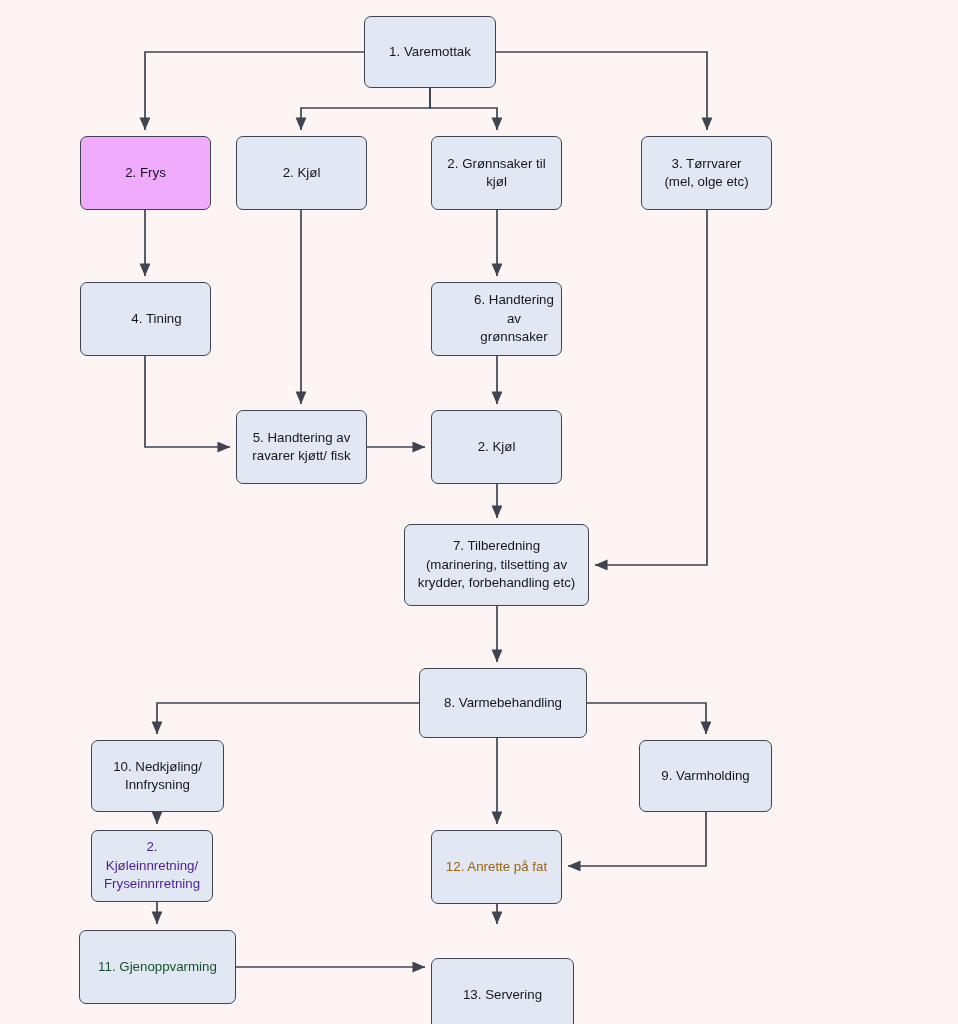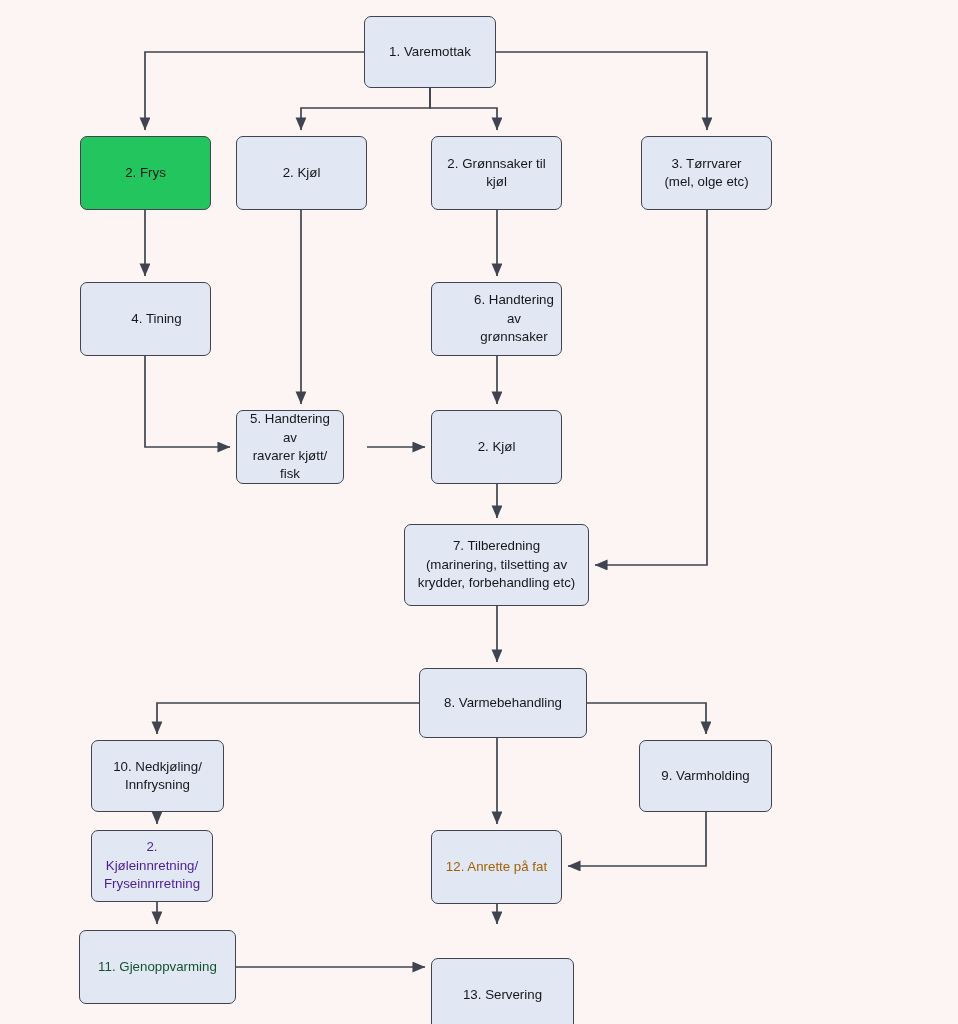--- a/index.html
+++ b/index.html
@@ -70,30 +70,30 @@
         <path d="M 497 738 L 497 824" marker-end="url(#arrow)"></path>
         <path d="M 157 812 L 157 824" marker-end="url(#arrow)"></path>
         <path d="M 157 902 L 157 924" marker-end="url(#arrow)"></path>
         <path d="M 706 812 L 706 866 L 568 866" marker-end="url(#arrow)"></path>
         <path d="M 236 967 L 425 967" marker-end="url(#arrow)"></path>
         <path d="M 497 904 L 497 924" marker-end="url(#arrow)"></path>
       </g>
   </svg>
   <div id="node-layer">
       <div class="node" style="left: 364px; top: 16px; width: 132px; height: 72px; background: rgb(226, 232, 243); border-color: rgb(63, 68, 80); color: rgb(20, 23, 28); text-align: center;"><span>1. Varemottak</span></div>
-      <div class="node" style="left: 80px; top: 136px; width: 131px; height: 74px; background: #22c55e; border-color: rgb(63, 68, 80); color: rgb(20, 23, 28);"><span>2. Frys</span></div>
+      <div class="node" style="left: 80px; top: 136px; width: 131px; height: 74px; background: #f0abfc; border-color: rgb(63, 68, 80); color: rgb(20, 23, 28);"><span>2. Frys</span></div>
       <div class="node" style="left: 236px; top: 136px; width: 131px; height: 74px; background: rgb(226, 232, 243); border-color: rgb(63, 68, 80); color: rgb(20, 23, 28);"><span>2. Kjøl</span></div>
       <div class="node" style="left: 431px; top: 136px; width: 131px; height: 74px; background: rgb(226, 232, 243); border-color: rgb(63, 68, 80); color: rgb(20, 23, 28);"><span>2. Grønnsaker til
 kjøl</span></div>
       <div class="node" style="left: 641px; top: 136px; width: 131px; height: 74px; background: rgb(226, 232, 243); border-color: rgb(63, 68, 80); color: rgb(20, 23, 28);"><span>3. Tørrvarer
 (mel, olge etc)</span></div>
       <div class="node" style="left: 80px; top: 282px; width: 131px; height: 74px; background: rgb(226, 232, 243); border-color: rgb(63, 68, 80); color: rgb(20, 23, 28); padding-left: 29px;"><span>4. Tining</span></div>
       <div class="node" style="left: 431px; top: 282px; width: 131px; height: 74px; background: rgb(226, 232, 243); border-color: rgb(63, 68, 80); color: rgb(20, 23, 28); padding-left: 42px;"><span>6. Handtering av
 grønnsaker</span></div>
-      <div class="node" style="left: 236px; top: 410px; width: 108px; height: 74px; background: rgb(226, 232, 243); border-color: rgb(63, 68, 80); color: rgb(20, 23, 28);"><span>5. Handtering av
+      <div class="node" style="left: 236px; top: 410px; width: 131px; height: 74px; background: rgb(226, 232, 243); border-color: rgb(63, 68, 80); color: rgb(20, 23, 28);"><span>5. Handtering av
 ravarer kjøtt/ fisk</span></div>
       <div class="node" style="left: 431px; top: 410px; width: 131px; height: 74px; background: rgb(226, 232, 243); border-color: rgb(63, 68, 80); color: rgb(20, 23, 28);"><span>2. Kjøl</span></div>
       <div class="node" style="left: 404px; top: 524px; width: 185px; height: 82px; background: rgb(226, 232, 243); border-color: rgb(63, 68, 80); color: rgb(20, 23, 28);"><span>7. Tilberedning
 (marinering, tilsetting av
 krydder, forbehandling etc)</span></div>
       <div class="node" style="left: 419px; top: 668px; width: 168px; height: 70px; background: rgb(226, 232, 243); border-color: rgb(63, 68, 80); color: rgb(20, 23, 28);"><span>8. Varmebehandling</span></div>
       <div class="node" style="left: 91px; top: 740px; width: 133px; height: 72px; background: rgb(226, 232, 243); border-color: rgb(63, 68, 80); color: rgb(20, 23, 28);"><span>10. Nedkjøling/
 Innfrysning</span></div>
       <div class="node" style="left: 639px; top: 740px; width: 133px; height: 72px; background: rgb(226, 232, 243); border-color: rgb(63, 68, 80); color: rgb(20, 23, 28);"><span>9. Varmholding</span></div>
       <div class="node" style="left: 91px; top: 830px; width: 122px; height: 72px; background: rgb(226, 232, 243); border-color: rgb(63, 68, 80); color: #4c1d95;"><span>2. Kjøleinnretning/

